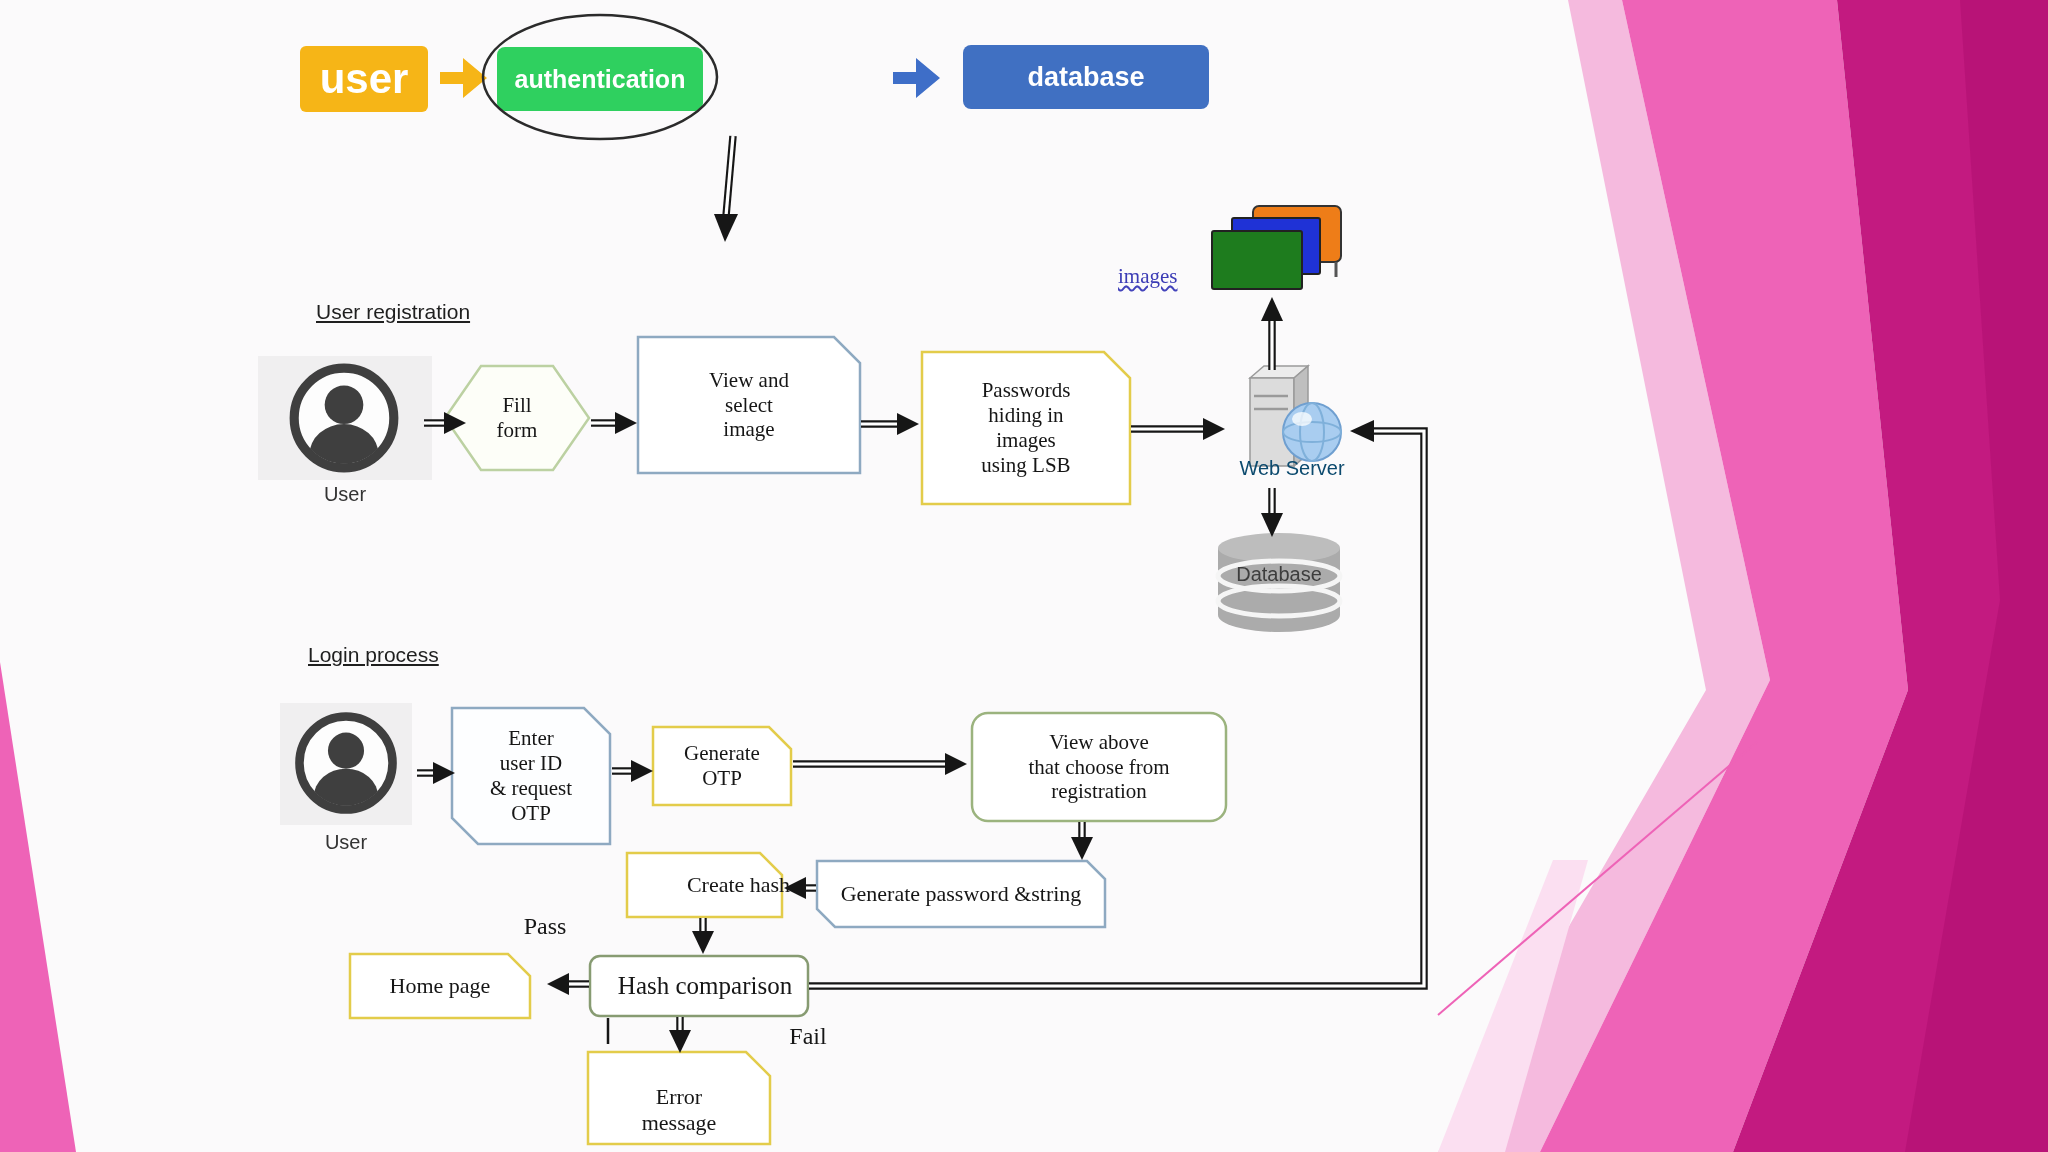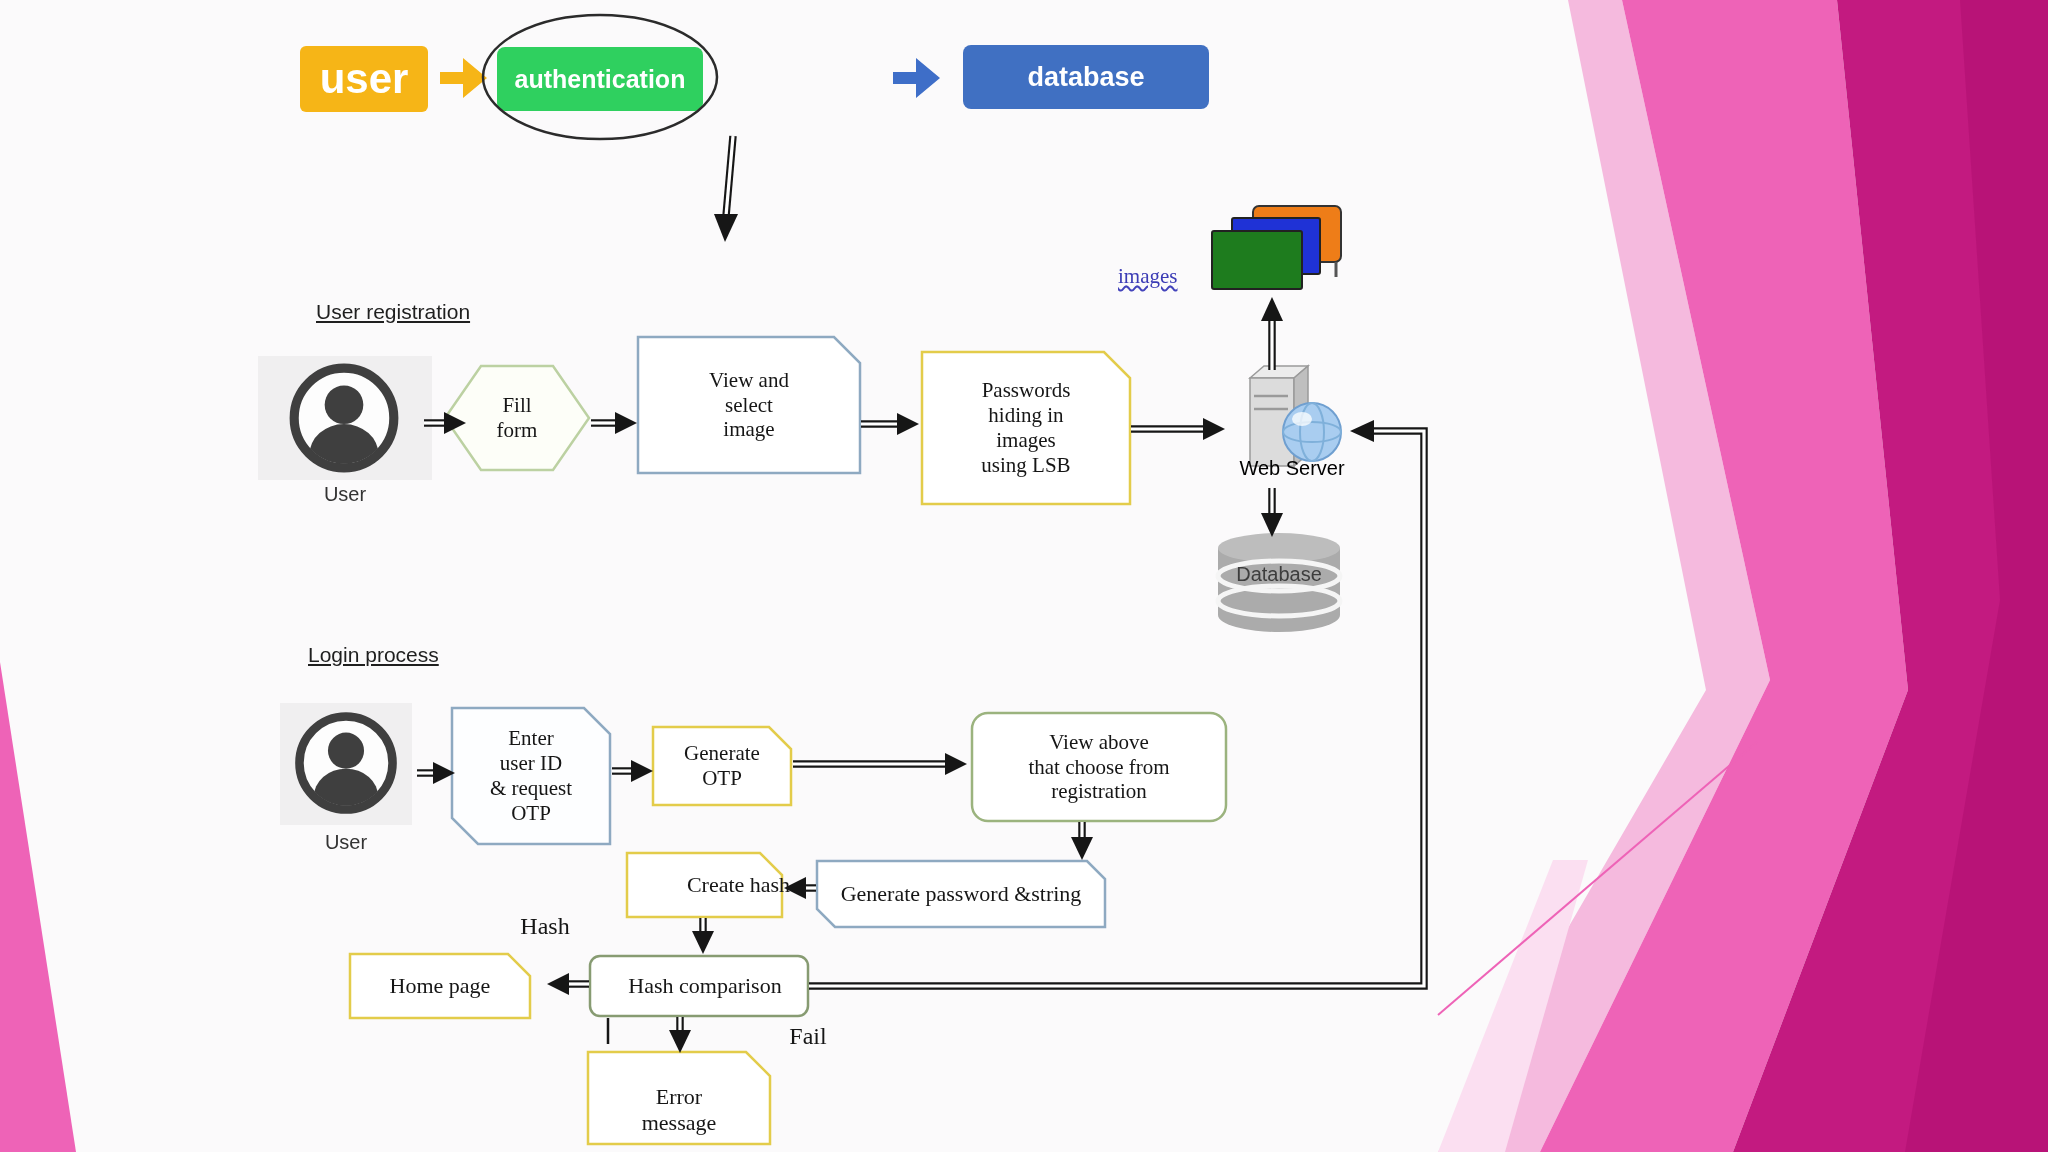--- a/index.html
+++ b/index.html
@@ -161,36 +161,36 @@
 form</div>
   <div class="lbl" style="left:638px;top:337px;width:222px;height:136px;font-size:21px;">View and
 select
 image</div>
   <div class="lbl" style="left:922px;top:352px;width:208px;height:152px;font-size:21px;">Passwords
 hiding in
 images
 using LSB</div>
 
   <div class="lbl wavy left" style="left:1118px;top:262px;width:120px;height:28px;font-size:21px;">images</div>
-  <div class="lbl sans" style="left:1222px;top:456px;width:140px;height:26px;font-size:20px;color:#000000;">Web Server</div>
+  <div class="lbl sans" style="left:1222px;top:456px;width:140px;height:26px;font-size:20px;color:#0c4a6e;">Web Server</div>
   <div class="lbl sans" style="left:1218px;top:560px;width:122px;height:30px;font-size:20px;color:#3d3d3d;">Database</div>
 
   <div class="lbl sans u left" style="left:308px;top:641px;width:220px;height:28px;font-size:21px;color:#1f1f1f;">Login process</div>
   <div class="lbl sans" style="left:280px;top:830px;width:132px;height:26px;font-size:20px;color:#333;">User</div>
   <div class="lbl" style="left:452px;top:708px;width:158px;height:136px;font-size:21px;">Enter
 user ID
 &amp; request
 OTP</div>
   <div class="lbl" style="left:653px;top:727px;width:138px;height:78px;font-size:21px;">Generate
 OTP</div>
   <div class="lbl" style="left:972px;top:713px;width:254px;height:108px;font-size:21px;">View above
 that choose from
 registration</div>
   <div class="lbl" style="left:817px;top:861px;width:288px;height:66px;font-size:22px;">Generate password &amp;string</div>
   <div class="lbl" style="left:627px;top:853px;width:155px;height:64px;font-size:22px;padding-left:34px;">Create hash</div>
-  <div class="lbl" style="left:590px;top:956px;width:230px;height:60px;font-size:22px;">Hash comparison</div>
-  <div class="lbl" style="left:500px;top:910px;width:90px;height:32px;font-size:24px;">Hash</div>
+  <div class="lbl" style="left:590px;top:956px;width:230px;height:60px;font-size:25px;">Hash comparison</div>
+  <div class="lbl" style="left:500px;top:910px;width:90px;height:32px;font-size:24px;">Pass</div>
   <div class="lbl" style="left:768px;top:1020px;width:80px;height:32px;font-size:24px;">Fail</div>
   <div class="lbl" style="left:350px;top:954px;width:180px;height:64px;font-size:22px;">Home page</div>
   <div class="lbl" style="left:588px;top:1052px;width:182px;height:116px;font-size:22px;">Error
 message</div>
 
 </div>
 
 </body></html>

